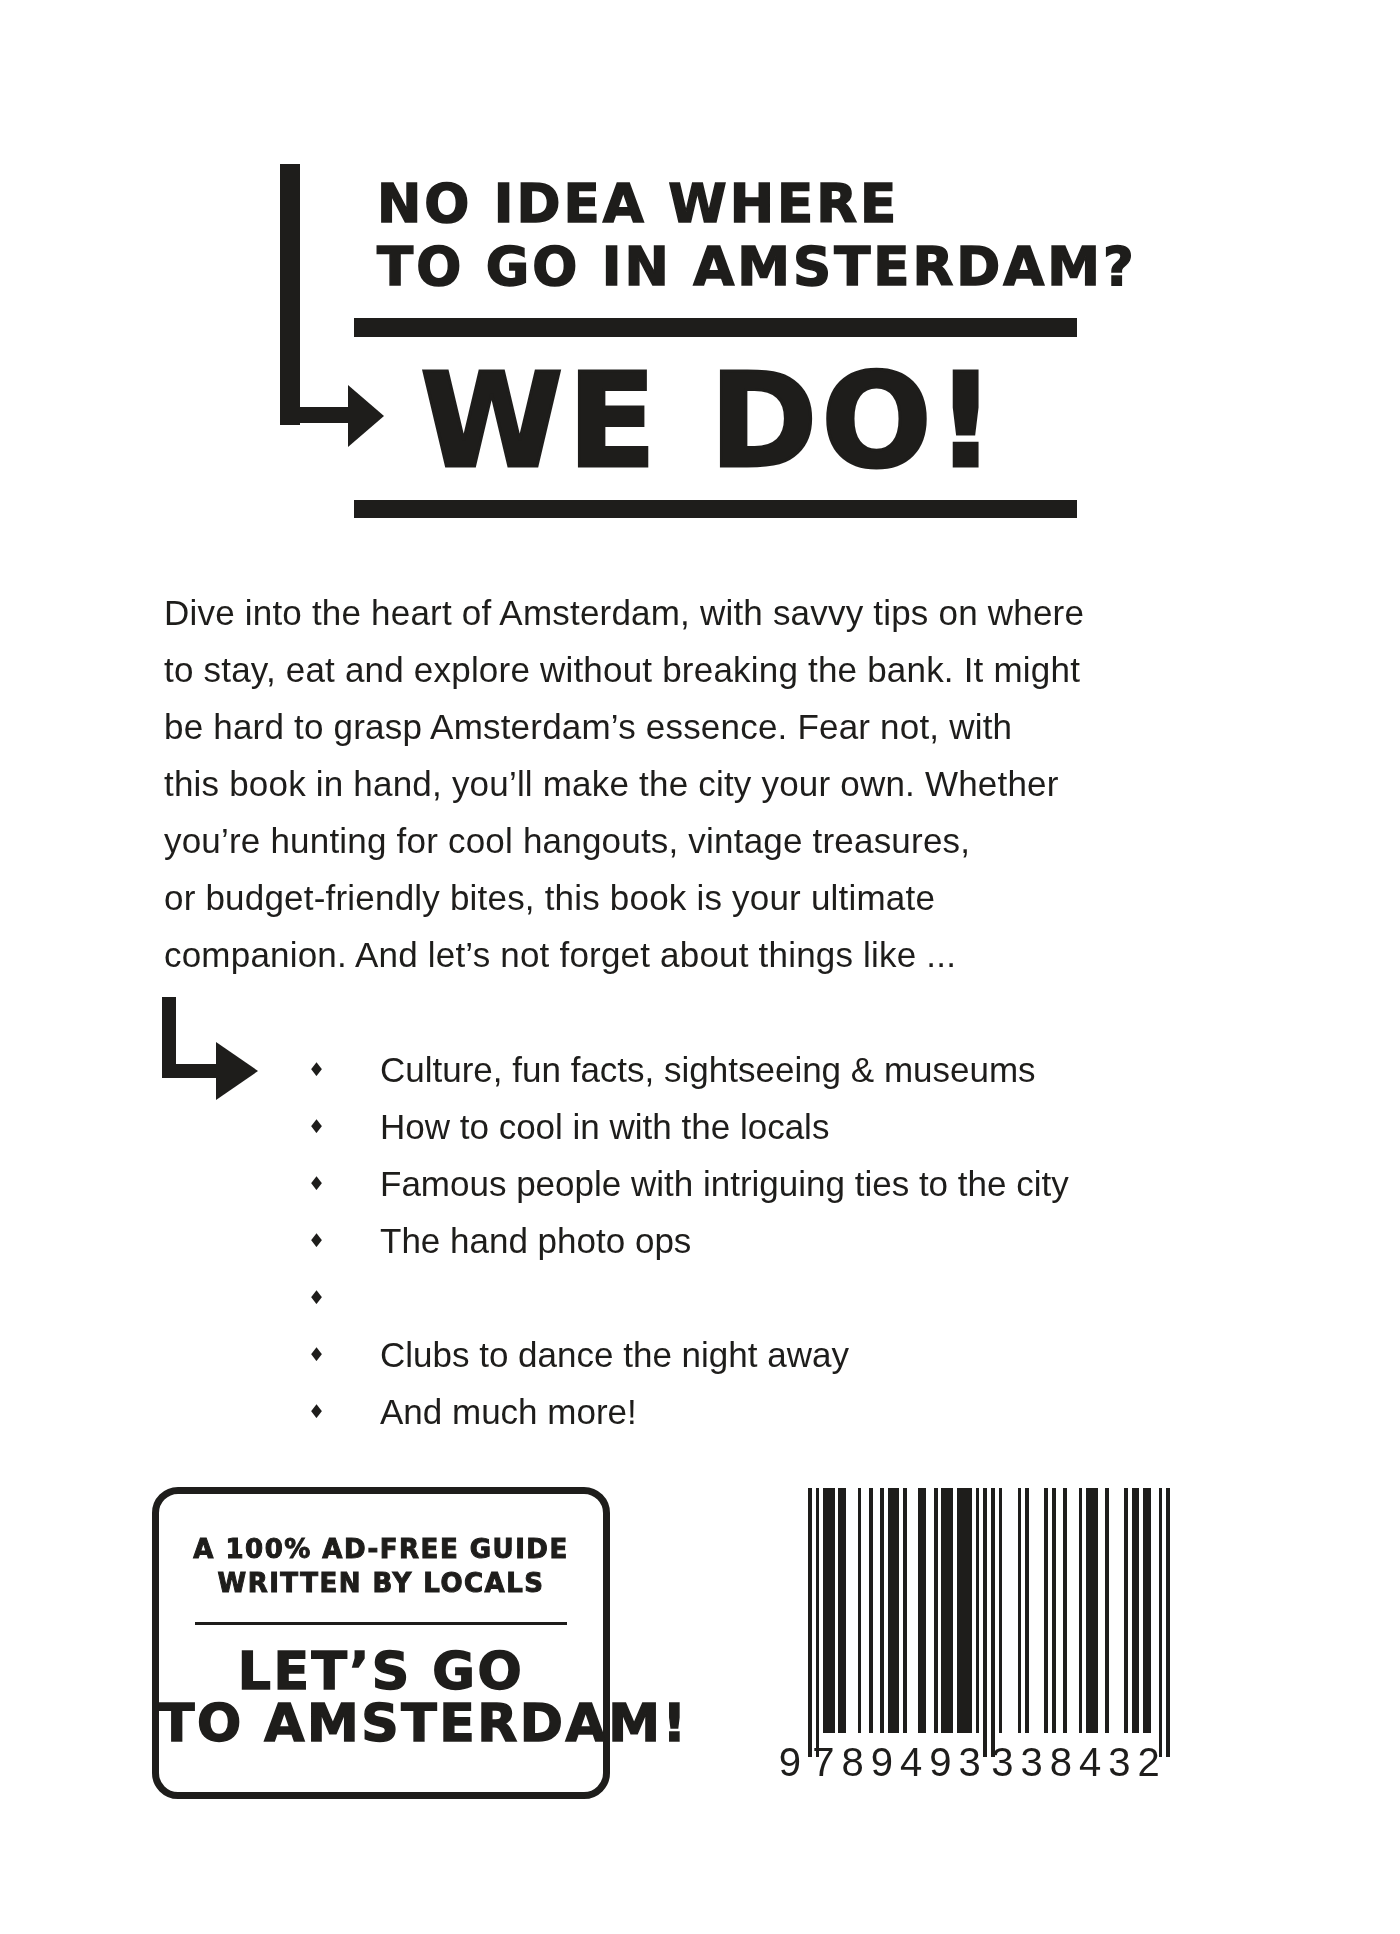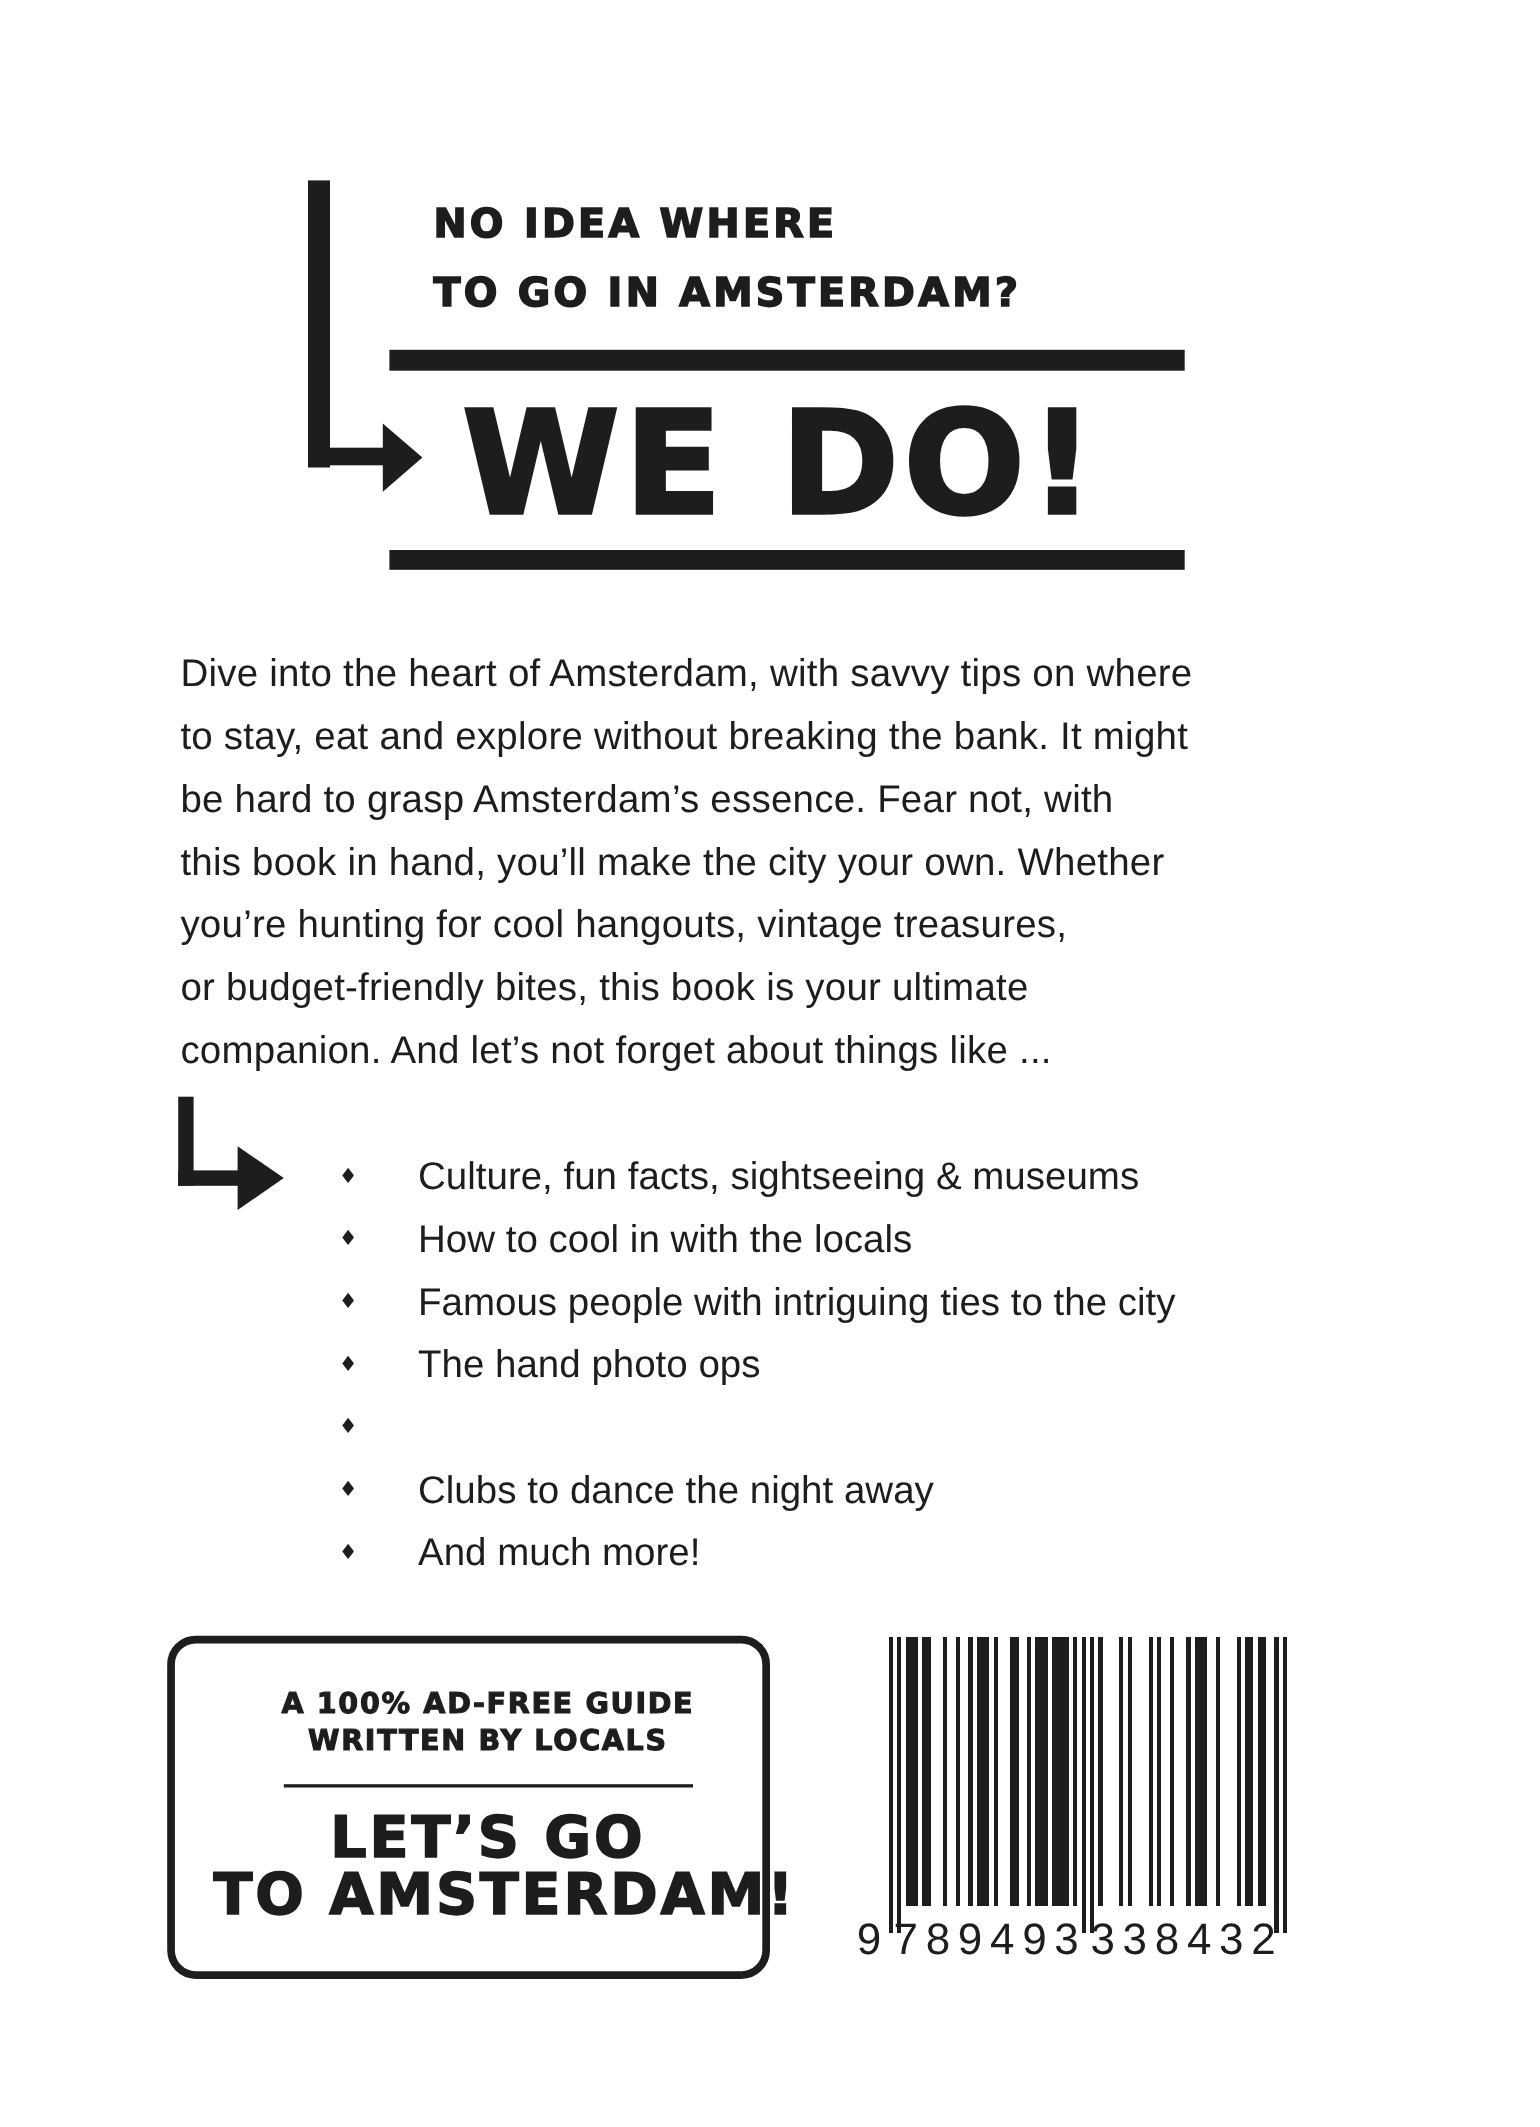--- a/index.html
+++ b/index.html
@@ -12,24 +12,24 @@
     color:#1e1d1b;
     overflow:hidden;
     font-family:"Liberation Sans",sans-serif;
   }
   .ink{fill:#1e1d1b;}
   svg{display:block;}
 
   
   .arrow-top{position:absolute;left:278px;top:162px;}
   .tagline{
-    position:absolute;left:394px;top:172px;
+    position:absolute;left:377px;top:172px;
     font-family:"DejaVu Sans",sans-serif;
     font-weight:bold;
-    font-size:36px;line-height:63px;
+    font-size:53px;line-height:63px;
     letter-spacing:3px;
     -webkit-text-stroke:1.5px #1e1d1b;
     white-space:nowrap;
   }
   .bar{position:absolute;left:354px;width:723px;background:#1e1d1b;}
   .bar-top{top:318px;height:19px;}
   .bar-bottom{top:500px;height:18px;}
   .answer{
     position:absolute;left:420px;top:356px;
     font-family:"DejaVu Sans",sans-serif;
@@ -62,28 +62,27 @@
   }
   .bullet-col{
     width:72px;flex:0 0 72px;
     font-size:19px;line-height:1;
     font-family:"DejaVu Sans",sans-serif;
   }
 
   
   .badge{
     position:absolute;left:152px;top:1487px;
-    width:548px;height:312px;
+    width:458px;height:312px;
     box-sizing:border-box;
     border:7px solid #1e1d1b;
     border-radius:26px;
     text-align:center;
     font-family:"DejaVu Sans",sans-serif;
     font-weight:bold;
-    padding-left:35px;
   }
   .badge-small{
     font-size:26px;line-height:34px;
     letter-spacing:1.5px;
     -webkit-text-stroke:1px #1e1d1b;
     white-space:nowrap;
   }
   .badge-small.first{margin-top:38px;}
   .badge-divider{
     width:372px;height:3px;background:#1e1d1b;

